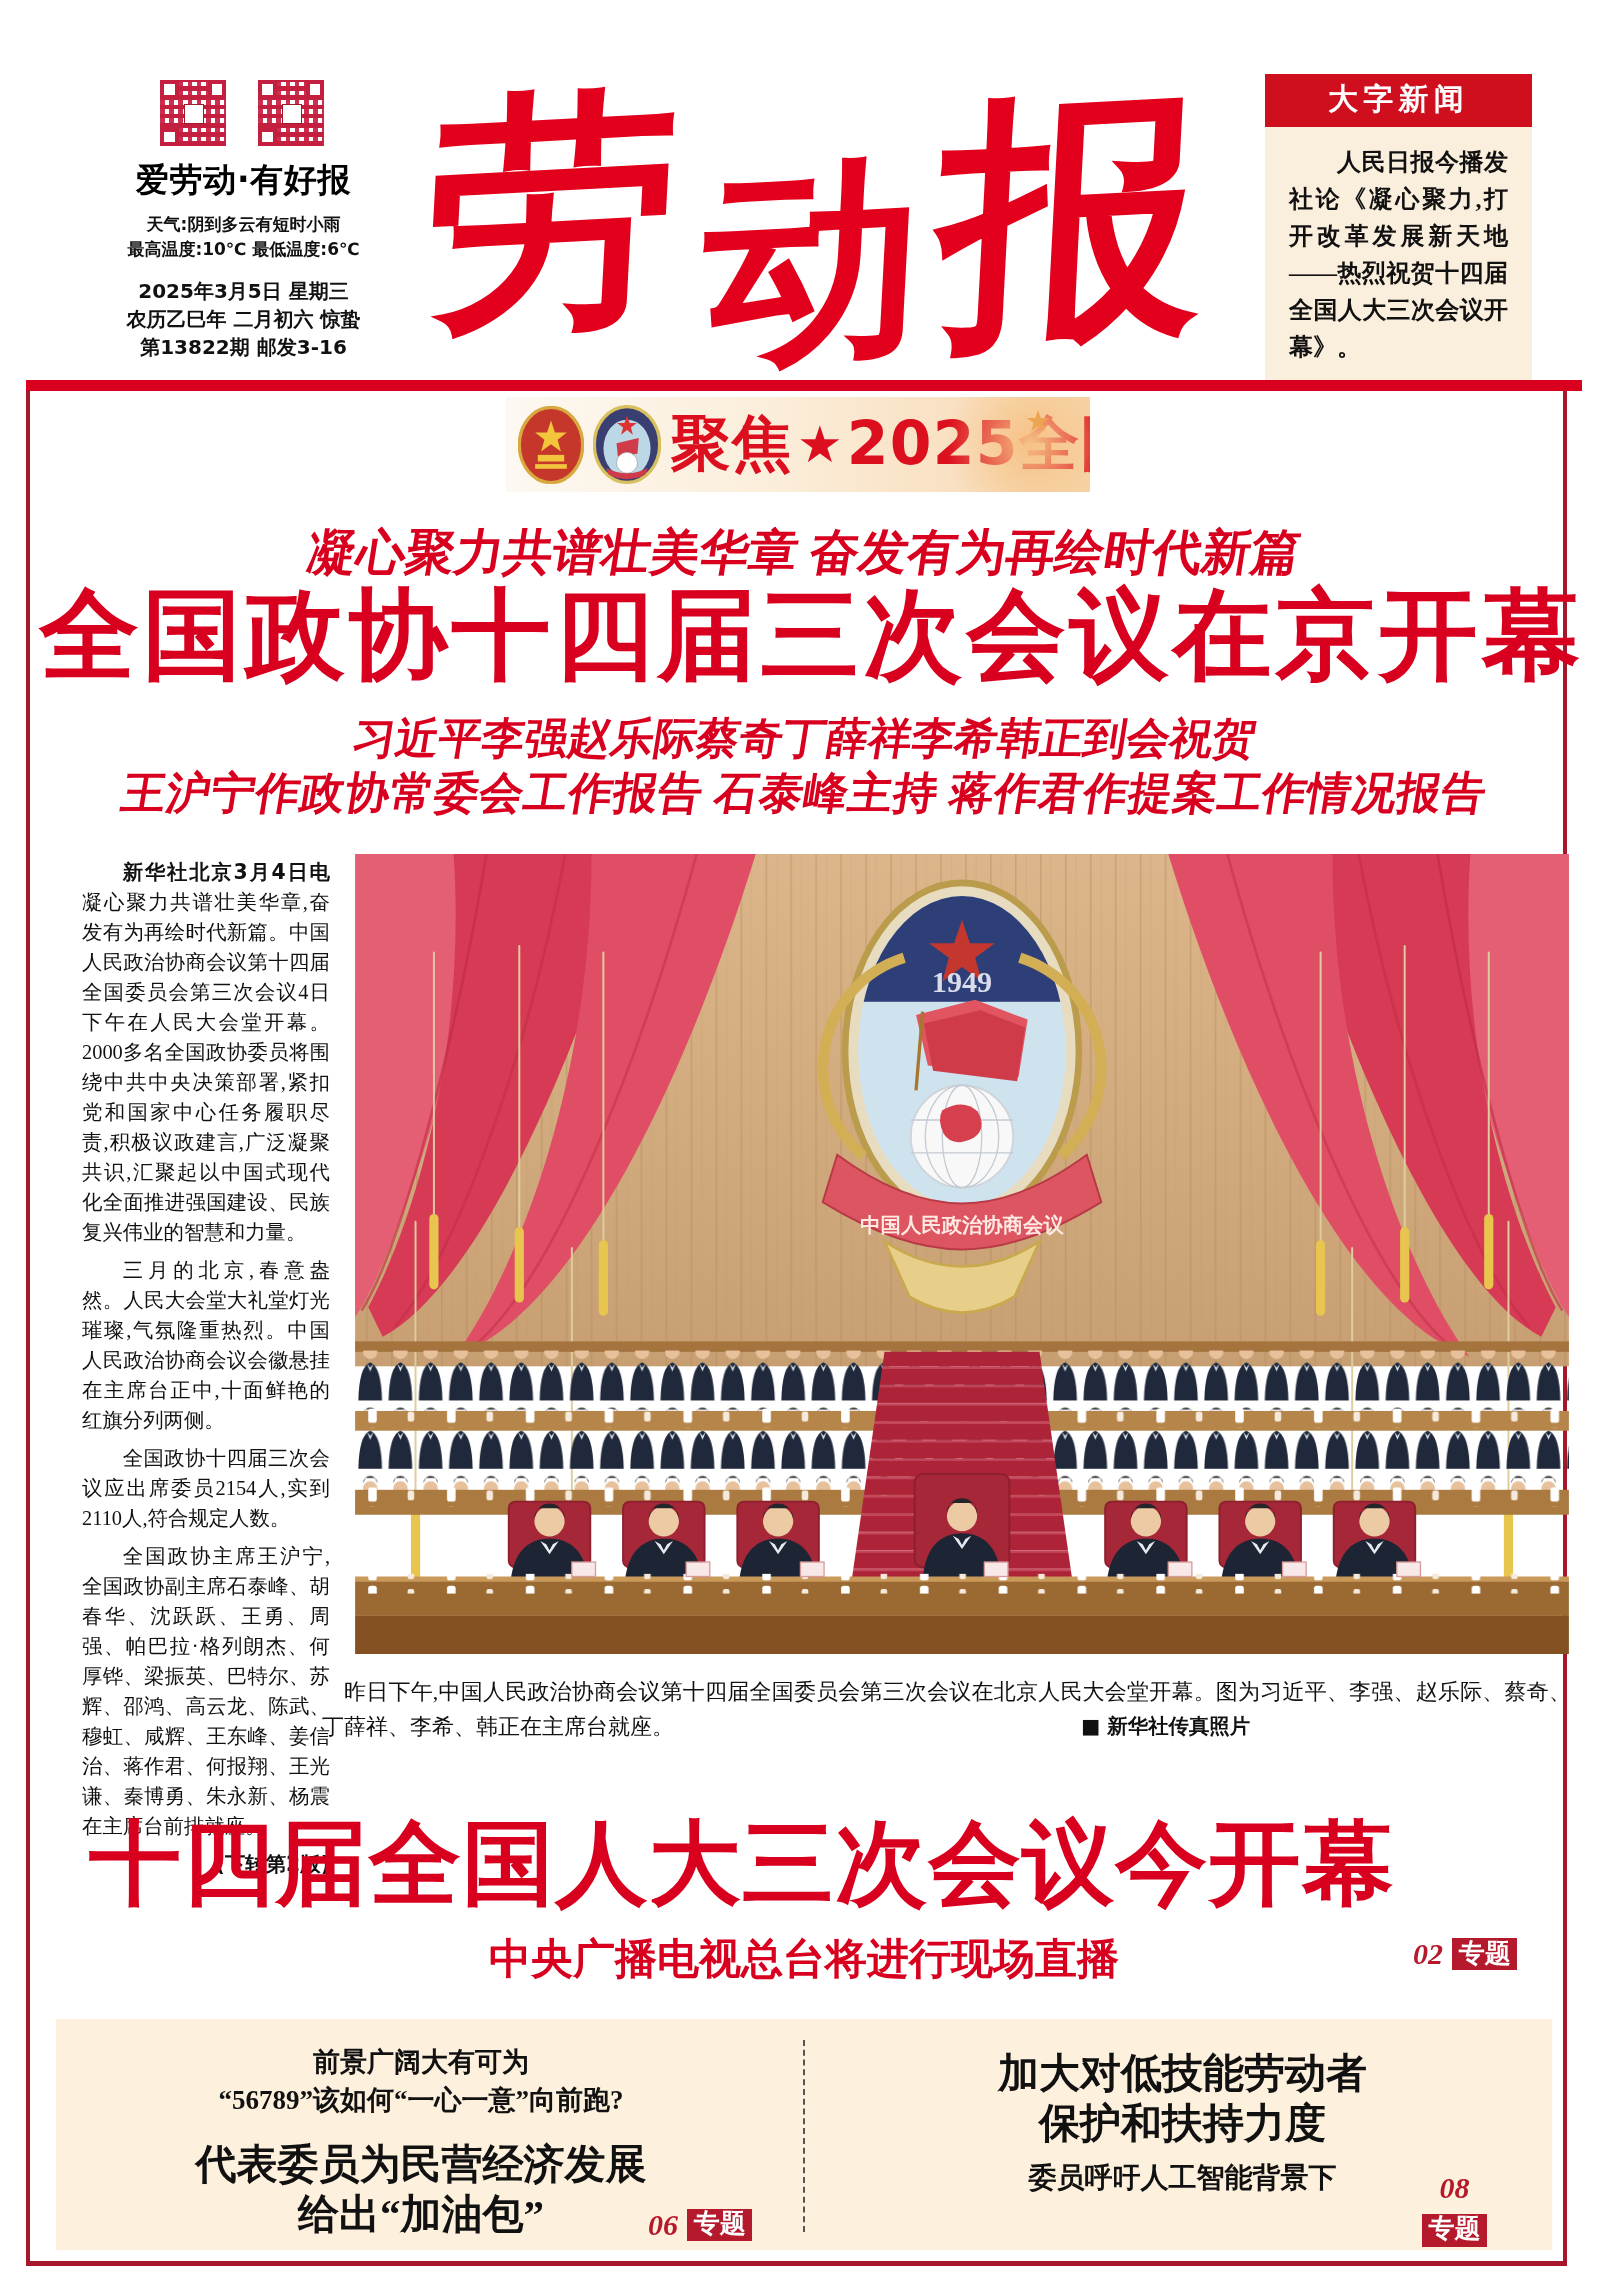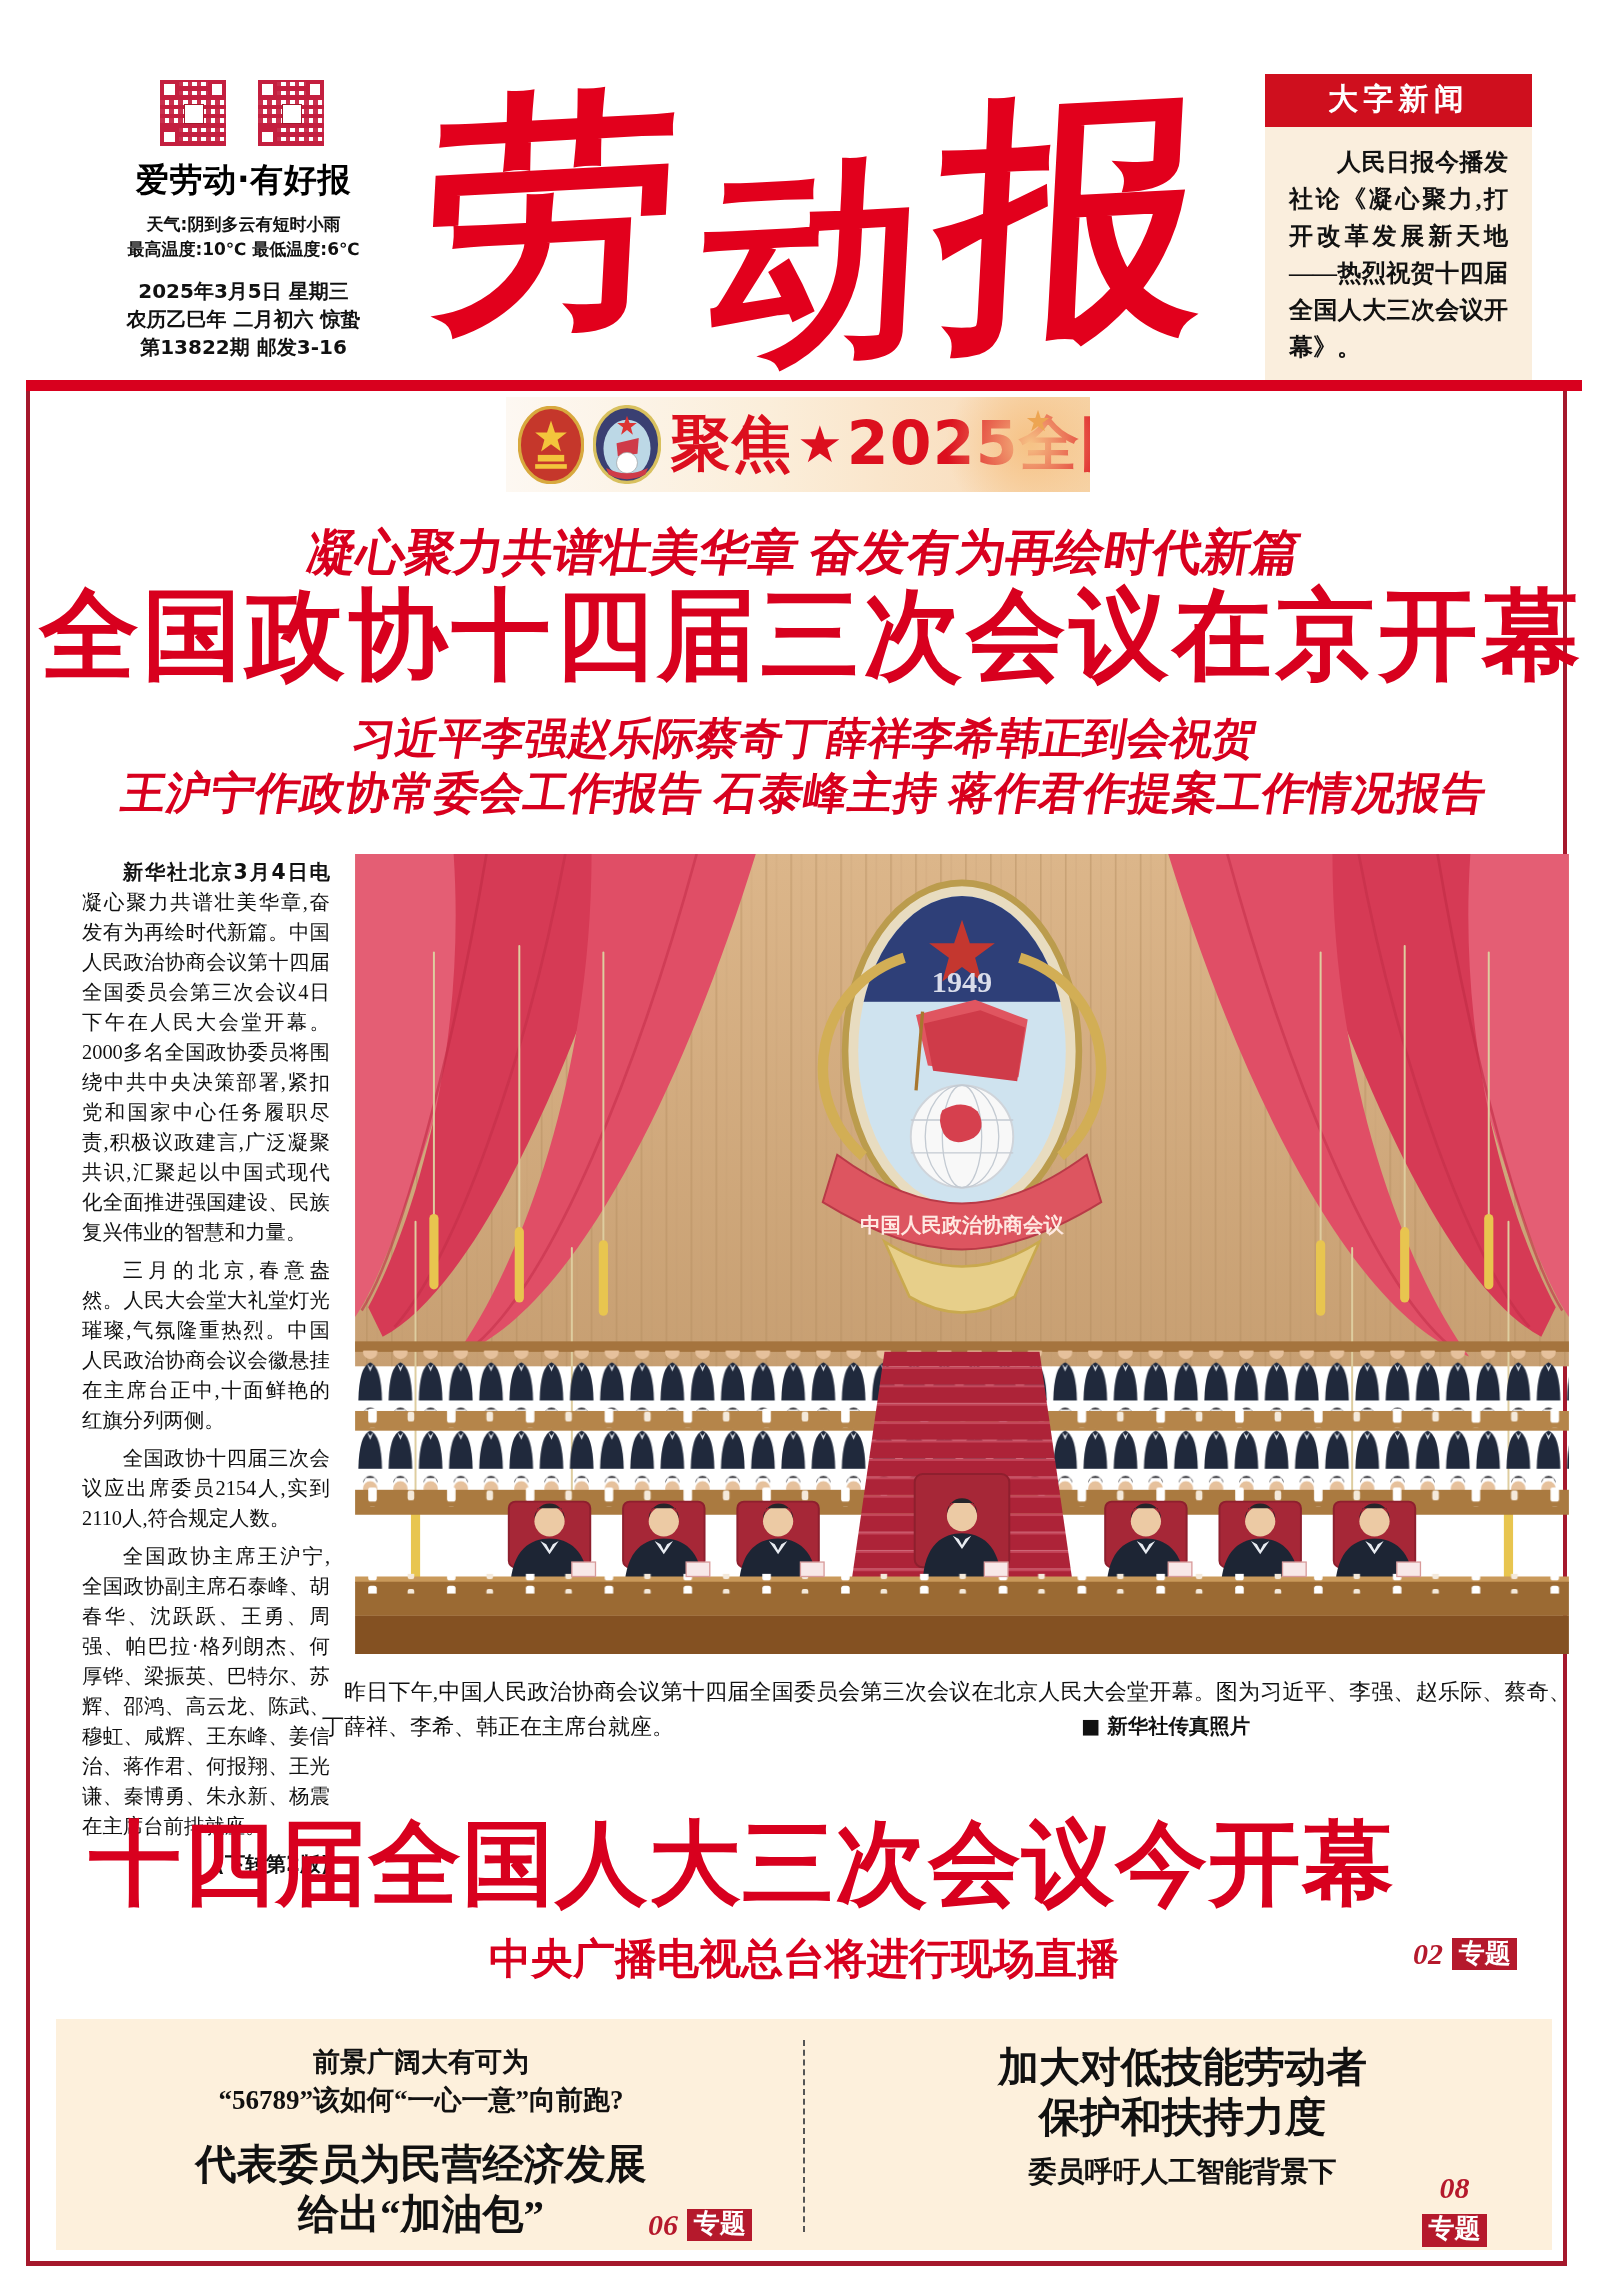--- a/index.html
+++ b/index.html
@@ -378,21 +378,21 @@
       <div class="tkick">“56789”该如何“一心一意”向前跑?</div>
       <div style="margin-top:20px;" class="ttitle">代表委员为民营经济发展</div>
       <div class="ttitle">给出“加油包”</div>
       <div class="pageref pr-tl">
         <span class="num">06</span>
         <span class="lbl">专题</span>
       </div>
     </div>
 
     <div class="teaser tR">
-      <div style="margin-top:23px;" class="ttitle">加大对低技能劳动者</div>
+      <div style="margin-top:29px;" class="ttitle">加大对低技能劳动者</div>
       <div class="ttitle">保护和扶持力度</div>
       <div style="margin-top:10.5px;" class="tsub">委员呼吁人工智能背景下</div>
       <div class="pageref pr-tr">
         <span class="num">08</span>
         <span class="lbl">专题</span>
       </div>
     </div>
   </div>
 
 </div>

